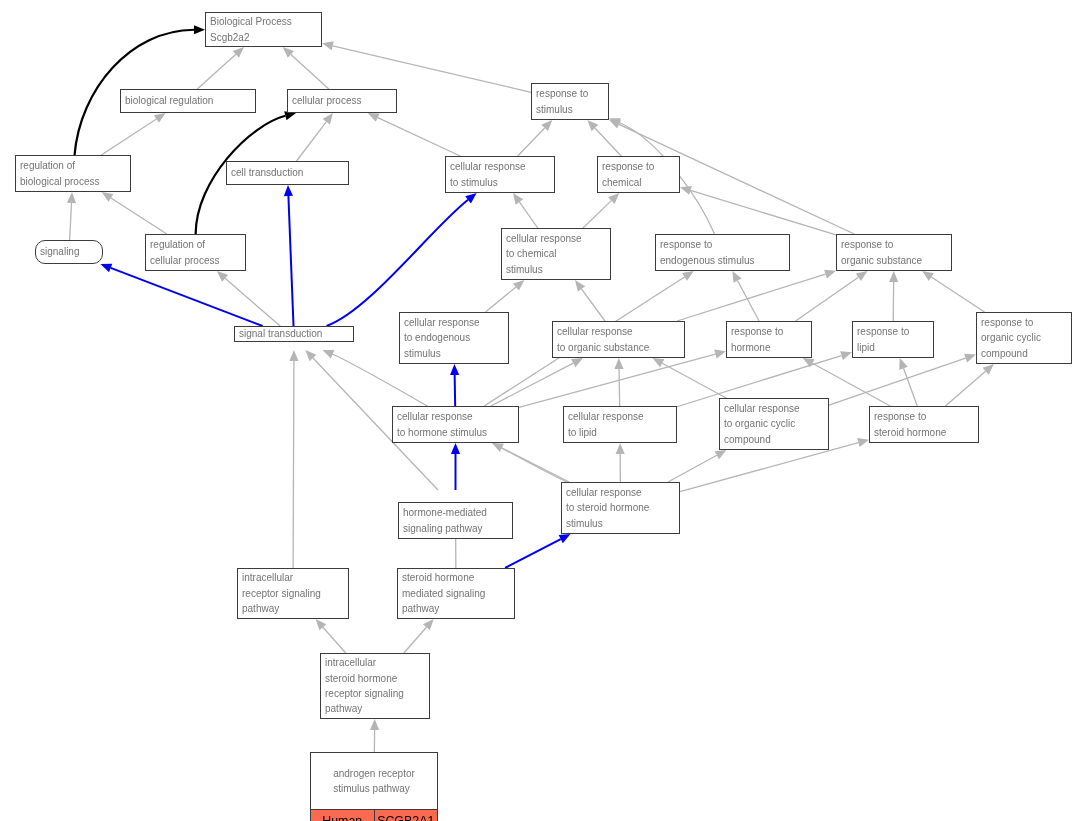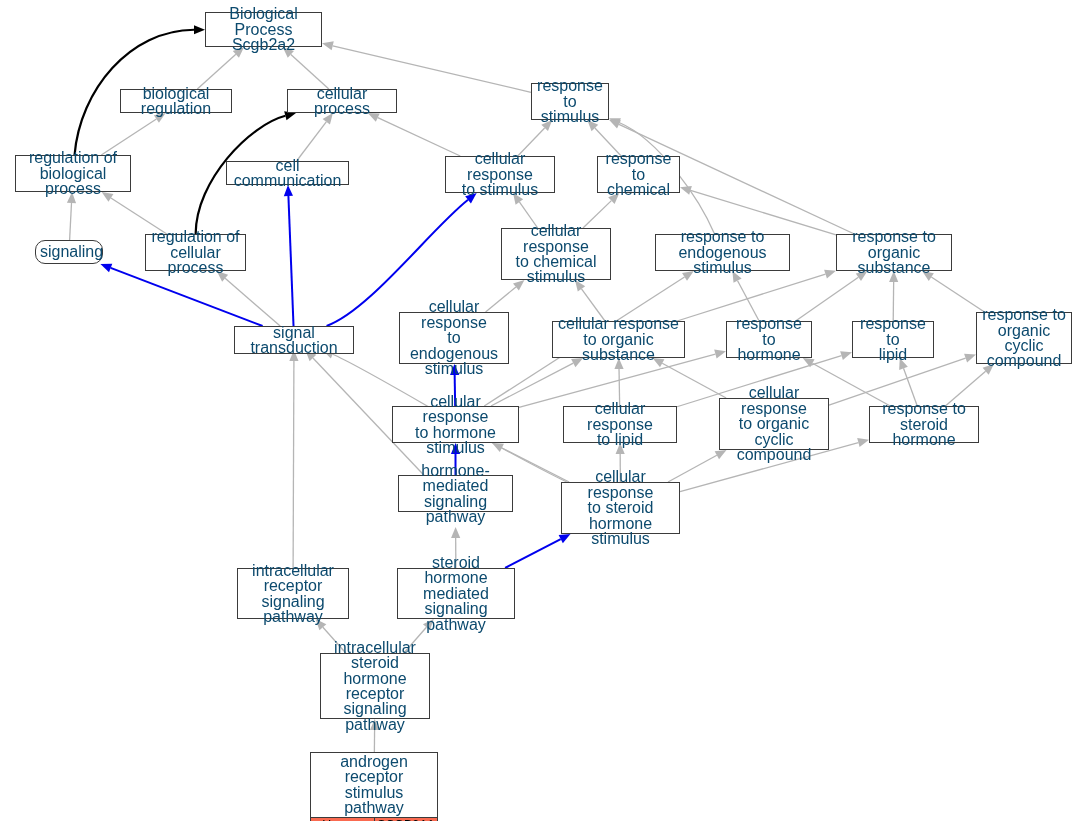--- a/index.html
+++ b/index.html
@@ -26,24 +26,24 @@
     box-sizing: border-box;
     border: 1.4px solid #3b3b3b;
     background: #ffffff;
     display: flex;
     flex-direction: column;
     align-items: stretch;
     justify-content: center;
     z-index: 5;
   }
   .node .label {
-    font-size: 16px;
+    font-size: 10px;
     line-height: 15.4px;
-    color: #0c4a6e;
-    text-align: center;
+    color: #737373;
+    text-align: left;
     padding: 1px 4px;
     white-space: pre-line;
   }
   .genebar {
     display: flex;
     border-top: 1.4px solid #3b3b3b;
     height: 22px;
   }
   .genebar .cell {
     flex: 1;
@@ -165,36 +165,36 @@
       <path d="M 403.8972972972973 653 L 426.42355318834313 627.2755719762748" stroke="#b5b5b5" stroke-width="1.3" fill="none"></path>
       <polygon points="433.6702702702703,619 429.8842469238762,630.3060173014444 422.96285945281005,624.2451266511052" fill="#b5b5b5"></polygon>
       <path d="M 374.38028169014086 752 L 374.58685901296286 729.9995151194566" stroke="#b5b5b5" stroke-width="1.3" fill="none"></path>
       <polygon points="374.6901408450704,719 379.1866562447357,730.0427057037925 369.98706178119005,729.9563245351208" fill="#b5b5b5"></polygon>
     </svg>
   <div id="nodes">
       <div class="node" style="left: 205px; top: 12px; width: 117px; height: 35px;">
         <div class="label">Biological Process
 Scgb2a2</div>
       </div>
-      <div class="node" style="left: 120px; top: 89px; width: 112px; height: 24px;">
+      <div class="node" style="left: 120px; top: 89px; width: 136px; height: 24px;">
         <div class="label">biological regulation</div>
       </div>
       <div class="node" style="left: 287px; top: 89px; width: 110px; height: 24px;">
         <div class="label">cellular process</div>
       </div>
       <div class="node" style="left: 531px; top: 83px; width: 78px; height: 37px;">
         <div class="label">response to
 stimulus</div>
       </div>
       <div class="node" style="left: 15px; top: 155px; width: 116px; height: 37px;">
         <div class="label">regulation of
 biological process</div>
       </div>
       <div class="node" style="left: 226px; top: 161px; width: 123px; height: 24px;">
-        <div class="label">cell communication</div>
+        <div class="label">cell transduction</div>
       </div>
       <div class="node" style="left: 445px; top: 156px; width: 110px; height: 37px;">
         <div class="label">cellular response
 to stimulus</div>
       </div>
       <div class="node" style="left: 597px; top: 156px; width: 83px; height: 37px;">
         <div class="label">response to
 chemical</div>
       </div>
       <div class="node" style="left: 35px; top: 240px; width: 68px; height: 24px; border-radius: 10px;">
@@ -210,21 +210,21 @@
 stimulus</div>
       </div>
       <div class="node" style="left: 655px; top: 234px; width: 135px; height: 37px;">
         <div class="label">response to
 endogenous stimulus</div>
       </div>
       <div class="node" style="left: 836px; top: 234px; width: 116px; height: 37px;">
         <div class="label">response to
 organic substance</div>
       </div>
-      <div class="node" style="left: 234px; top: 326px; width: 120px; height: 28px;">
+      <div class="node" style="left: 234px; top: 326px; width: 120px; height: 16px;">
         <div class="label">signal transduction</div>
       </div>
       <div class="node" style="left: 399px; top: 312px; width: 110px; height: 52px;">
         <div class="label">cellular response
 to endogenous
 stimulus</div>
       </div>
       <div class="node" style="left: 552px; top: 321px; width: 133px; height: 37px;">
         <div class="label">cellular response
 to organic substance</div>
@@ -252,21 +252,21 @@
       </div>
       <div class="node" style="left: 719px; top: 398px; width: 110px; height: 52px;">
         <div class="label">cellular response
 to organic cyclic
 compound</div>
       </div>
       <div class="node" style="left: 869px; top: 406px; width: 110px; height: 37px;">
         <div class="label">response to
 steroid hormone</div>
       </div>
-      <div class="node" style="left: 398px; top: 475px; width: 115px; height: 37px;">
+      <div class="node" style="left: 398px; top: 502px; width: 115px; height: 37px;">
         <div class="label">hormone-mediated
 signaling pathway</div>
       </div>
       <div class="node" style="left: 561px; top: 482px; width: 119px; height: 52px;">
         <div class="label">cellular response
 to steroid hormone
 stimulus</div>
       </div>
       <div class="node" style="left: 237px; top: 568px; width: 112px; height: 51px;">
         <div class="label">intracellular

